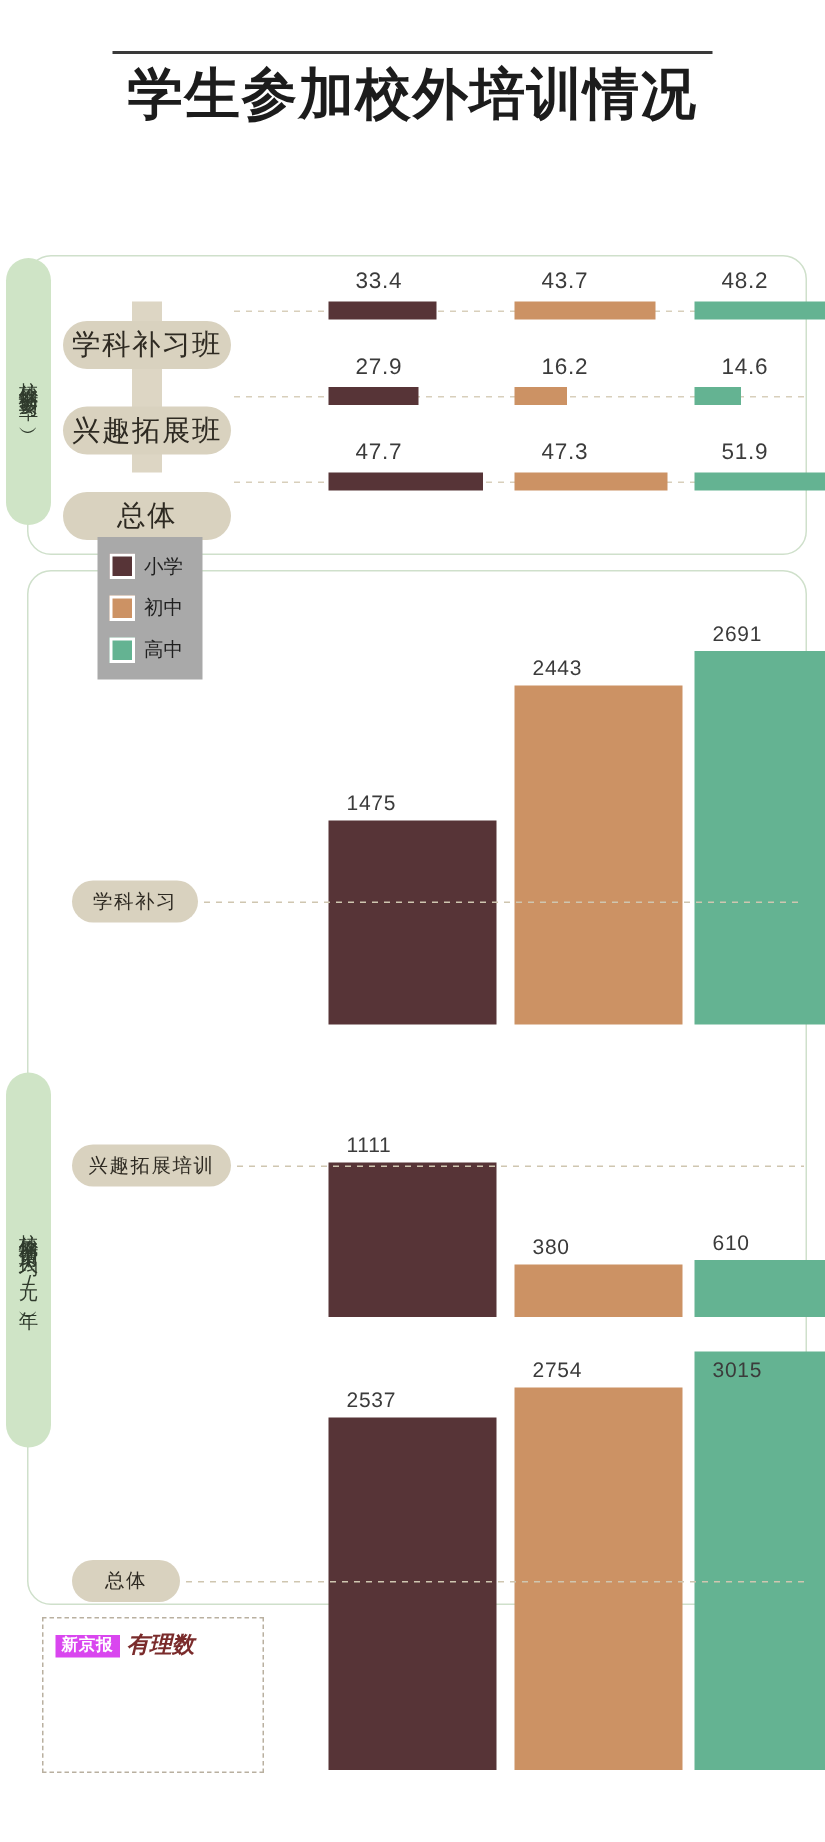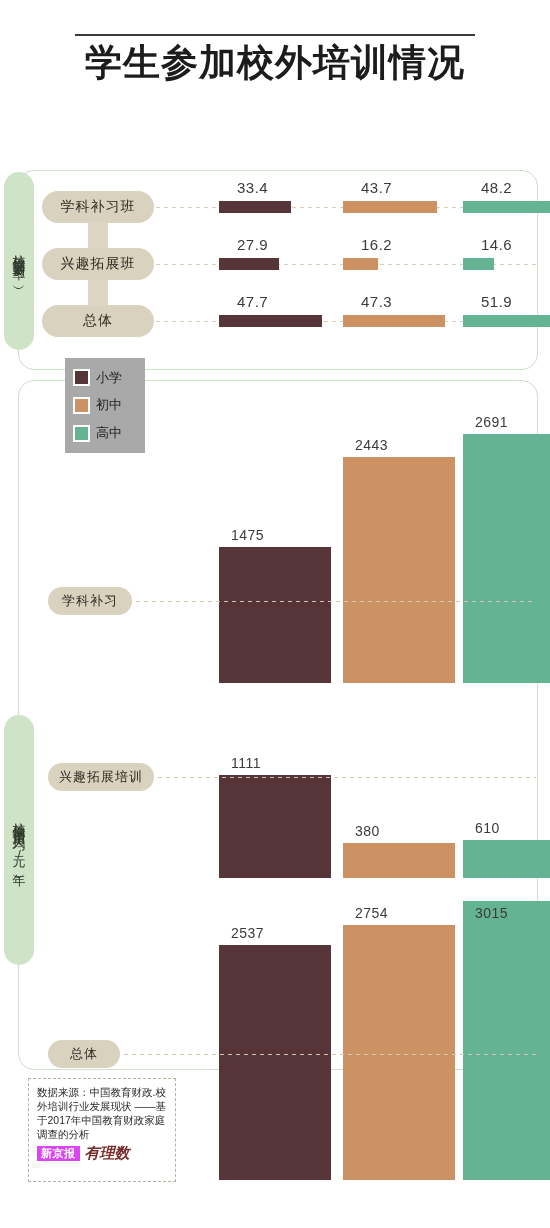--- a/index.html
+++ b/index.html
@@ -39,38 +39,38 @@
   .side-pill span{
     writing-mode:vertical-rl;text-orientation:upright;
     white-space:nowrap;line-height:1;
   }
   #side-top{left:4px;top:172px;width:30px;height:178px;}
   #side-bottom{left:4px;top:715px;width:30px;height:250px;}
   .row-pill{
     position:absolute;left:42px;width:112px;height:32px;
     background:#d9d2bf;border-radius:17px;
     display:flex;align-items:center;justify-content:center;
-    color:#2e2a22;font-size:14px;letter-spacing:1px;
+    color:#2e2a22;font-size:19px;letter-spacing:1px;margin-top:23px;
   }
   .row-connector{
     position:absolute;left:88px;width:20px;background:#ddd6c4;
   }
   .dotline{
     position:absolute;height:1px;
     background-image:repeating-linear-gradient(to right,#d8cfbb 0 4px,transparent 4px 8px);
   }
   .tbar{position:absolute;height:12px;}
   .tval{
     position:absolute;font-size:15px;color:#3b3b3b;letter-spacing:0.5px;
     white-space:nowrap;
   }
 
   
   #legend{
-    position:absolute;left:65px;top:358px;width:80px;height:95px;
+    position:absolute;left:65px;top:358px;width:70px;height:95px;
     background:#a9a9a9;padding:6px 0 6px 0;box-sizing:border-box;
     display:flex;flex-direction:column;justify-content:space-around;
   }
   .lg-item{display:flex;align-items:center;gap:6px;padding-left:8px;}
   .lg-sw{width:17px;height:17px;border:2px solid #ffffff;box-sizing:border-box;}
   .lg-tx{font-size:13px;color:#1f1f1f;}
 
   
   .bbar{position:absolute;width:112px;}
   .bval{
@@ -191,20 +191,19 @@
       <div class="bbar" style="left: 219px; top: 945.327px; height: 234.672px; background: rgb(87, 52, 55);"></div>
       <div class="bval" style="left: 231px; top: 925.327px;">2537</div>
       <div class="bbar" style="left: 343px; top: 925.255px; height: 254.745px; background: rgb(204, 146, 100);"></div>
       <div class="bval" style="left: 355px; top: 905.255px;">2754</div>
       <div class="bbar" style="left: 463px; top: 901.112px; height: 278.887px; background: rgb(100, 179, 146);"></div>
       <div class="bval" style="left: 475px; top: 881.112px; margin-top: 24px;">3015</div>
       <div class="brow-pill" style="left: 48px; width: 72px; top: 1040px;">总体</div>
     </div>
 
   <div id="source">
-    <div id="source-text">数据来源：中国教育财政.校外培训行业发展现状 ——基于2017年中国教育财政家庭调查的分析</div>
     <div class="logo-row">
       <div class="logo-box">新京报</div>
       <div class="logo-script">有理数</div>
     </div>
   </div>
 
 </div>
 
 </body></html>

